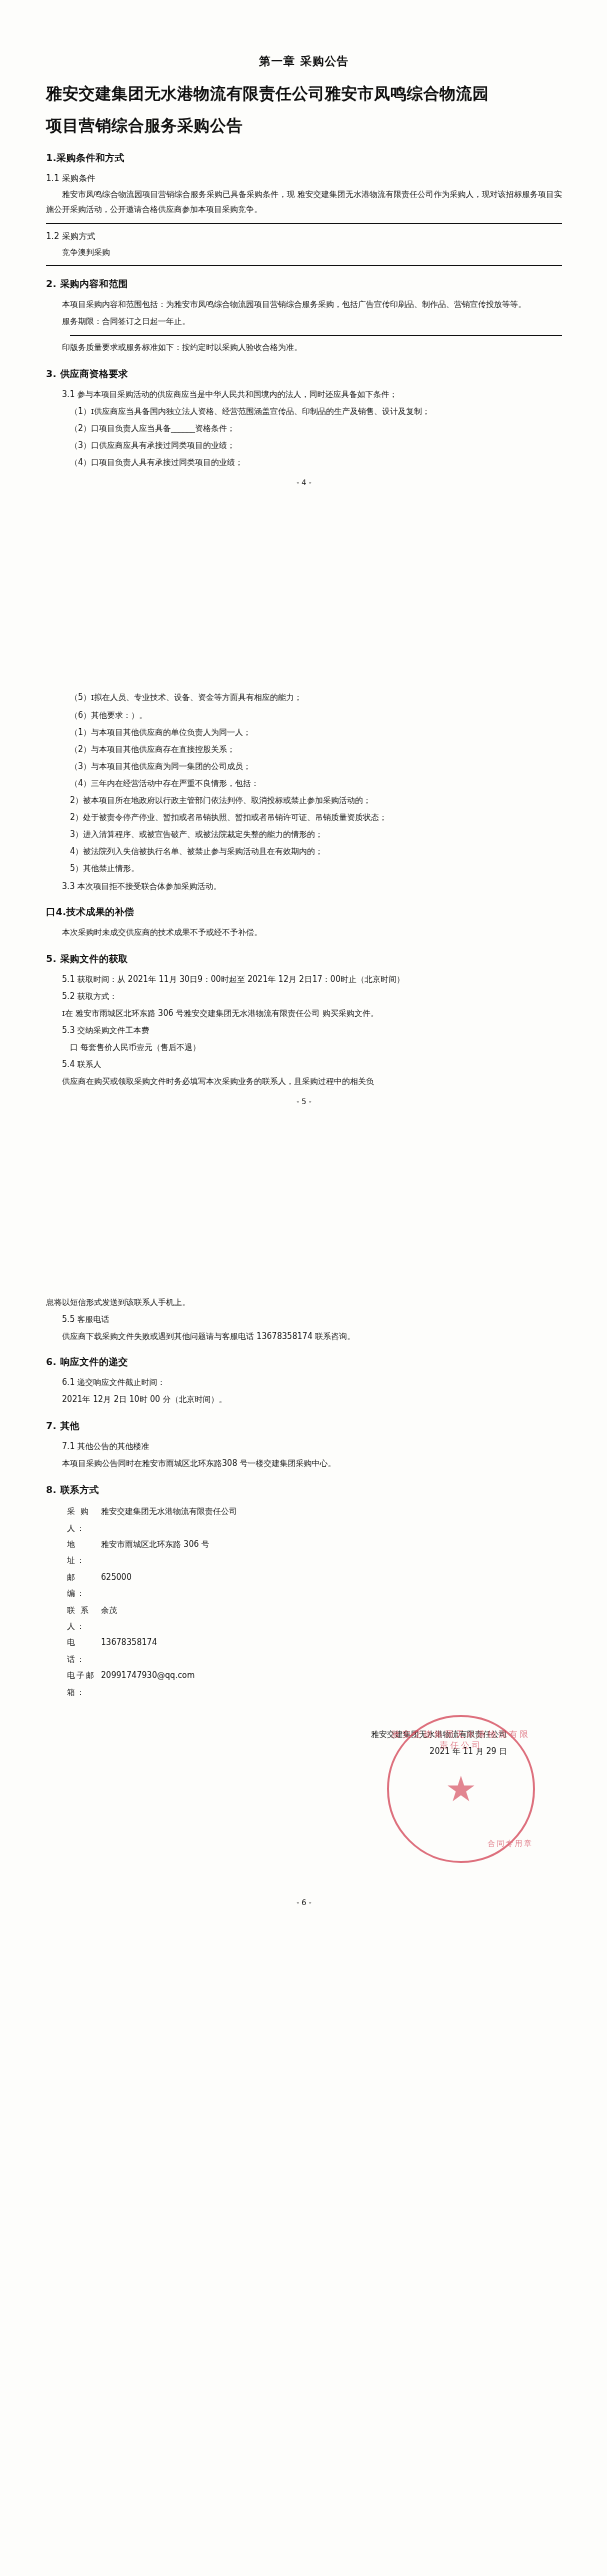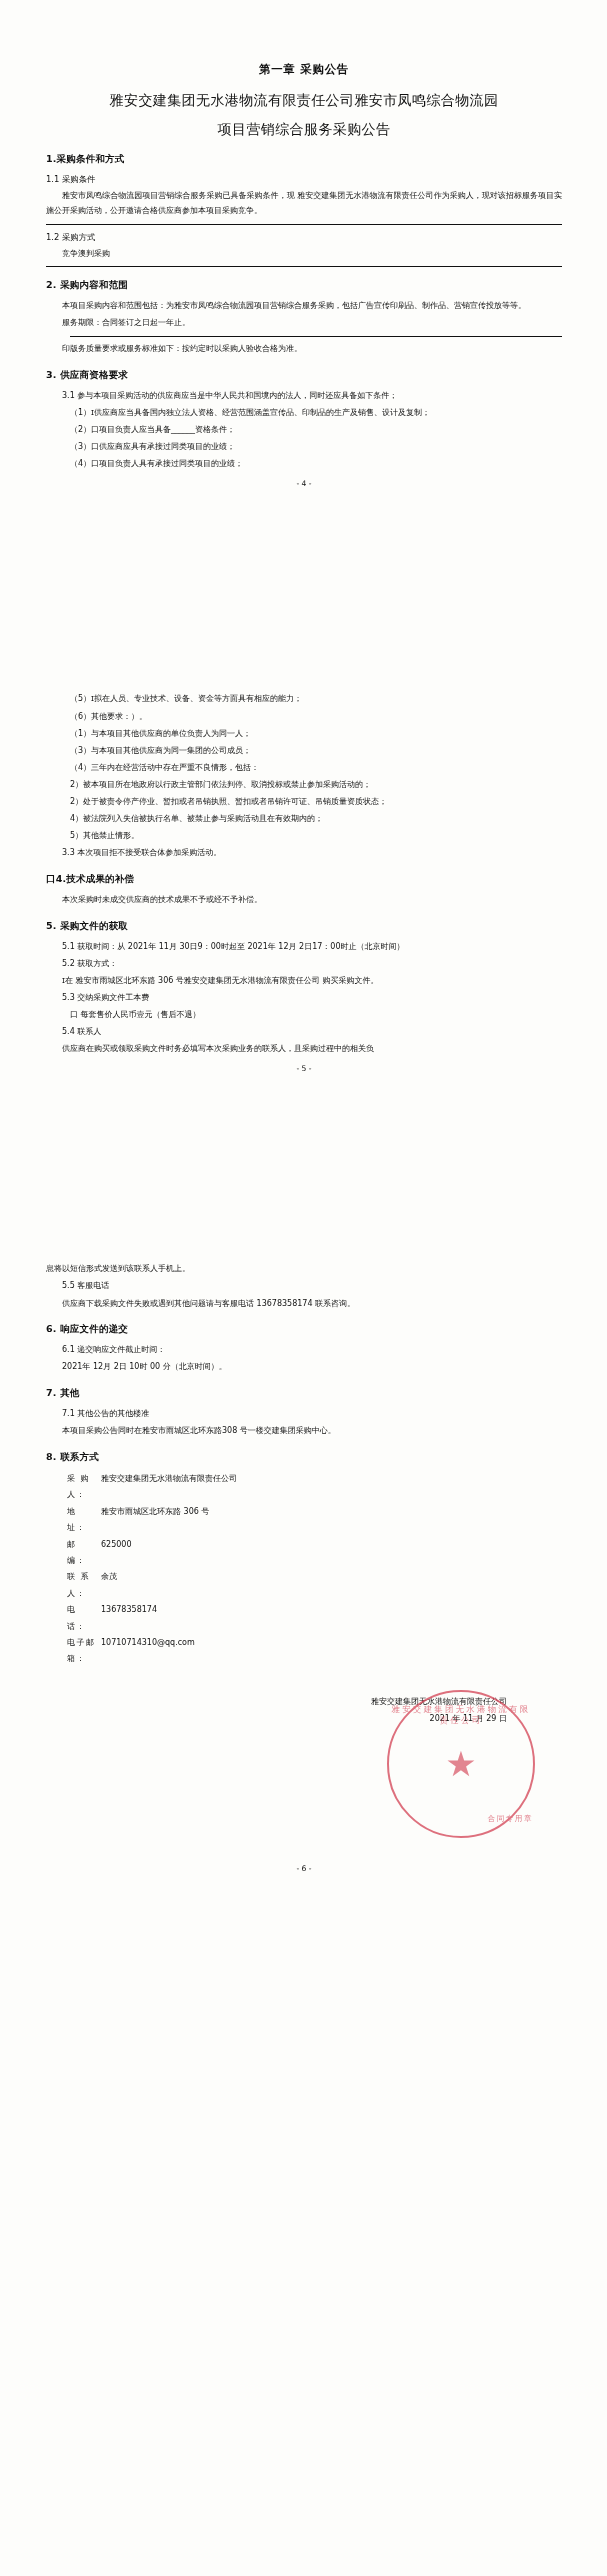--- a/index.html
+++ b/index.html
@@ -1,27 +1,27 @@
 <!DOCTYPE html>
 <html style="font-size:12px"><head>
 <meta charset="utf-8">
 <style>
   html,body{margin:0;padding:0;background:#b8b8b8;}
   body{font-family:"DejaVu Sans","Liberation Sans",sans-serif;}
   .page{
     width:608px;min-height:2576px;background:#fdfdfb;margin:0 auto;position:relative;
     box-sizing:border-box;padding:0;
   }
-  .sheet{position:relative;padding:16px 46px;}
+  .sheet{position:relative;padding:8px 46px;}
   .h1{
     text-align:center;font-weight:bold;font-size:11.4px;color:#111;margin:46px 0 10.6px 0;
     letter-spacing:0.8px;
   }
   .h2{
-    text-align:center;font-weight:normal;font-size:14px;color:#111;line-height:1.75;
+    text-align:left;font-weight:bold;font-size:16px;color:#111;line-height:1.75;
     margin:0 0 4.6px 0;letter-spacing:0.4px;
   }
   .sec{
     font-weight:bold;font-size:9.5px;color:#111;margin:12px 0 6px 0;letter-spacing:0.2px;
   }
   .sub{
     font-size:8.4px;color:#111;margin:7.6px 0 3px 0;font-weight:normal;
   }
   .p{
     font-size:8px;color:#111;line-height:1.95;text-indent:2em;margin:1.5px 0;
@@ -96,24 +96,26 @@
     <div class="p ind2">（3）口供应商应具有承接过同类项目的业绩；</div>
     <div class="p ind2">（4）口项目负责人具有承接过同类项目的业绩；</div>
 
     <div class="pnum">- 4 -</div>
     <div class="gap"></div>
     <div class="bigblank"></div>
 
     <div class="p ind2">（5）ɪ拟在人员、专业技术、设备、资金等方面具有相应的能力；</div>
     <div class="p ind2">（6）其他要求：）。</div>
     <div class="p ind2">（1）与本项目其他供应商的单位负责人为同一人；</div>
+    <div class="p ind2">（2）与本项目其他供应商存在直接控股关系；</div>
     <div class="p ind2">（3）与本项目其他供应商为同一集团的公司成员；</div>
     <div class="p ind2">（4）三年内在经营活动中存在严重不良情形，包括：</div>
     <div class="p ind2">2）被本项目所在地政府以行政主管部门依法判停、取消投标或禁止参加采购活动的；</div>
     <div class="p ind2">2）处于被责令停产停业、暂扣或者吊销执照、暂扣或者吊销许可证、吊销质量资质状态；</div>
+    <div class="p ind2">3）进入清算程序、或被宣告破产、或被法院裁定失整的能力的情形的；</div>
     <div class="p ind2">4）被法院列入失信被执行名单、被禁止参与采购活动且在有效期内的；</div>
     <div class="p ind2">5）其他禁止情形。</div>
     <div class="p ind1">3.3 本次项目拒不接受联合体参加采购活动。</div>
 
     <div class="sec">口4.技术成果的补偿</div>
     <div class="p">本次采购时未成交供应商的技术成果不予或经不予补偿。</div>
 
     <div class="sec">5. 采购文件的获取</div>
     <div class="p ind1">5.1 获取时间：从 2021年 11月 30日9：00时起至 2021年 12月 2日17：00时止（北京时间）</div>
     <div class="p ind1">5.2 获取方式：</div>
@@ -157,21 +159,21 @@
       <div class="row">
         <div class="k">联 系 人：</div>
         <div class="v">余茂</div>
       </div>
       <div class="row">
         <div class="k">电　　话：</div>
         <div class="v">13678358174</div>
       </div>
       <div class="row">
         <div class="k">电子邮箱：</div>
-        <div class="v">10710714310@qq.com</div>
+        <div class="v">20991747930@qq.com</div>
       </div>
     </div>
 
     <div class="sign">
       <div>雅安交建集团无水港物流有限责任公司</div>
       <div>2021 年 11 月 29 日</div>
     </div>
 
     <div class="stamp">
       <div class="txt-top">雅安交建集团无水港物流有限责任公司</div>

